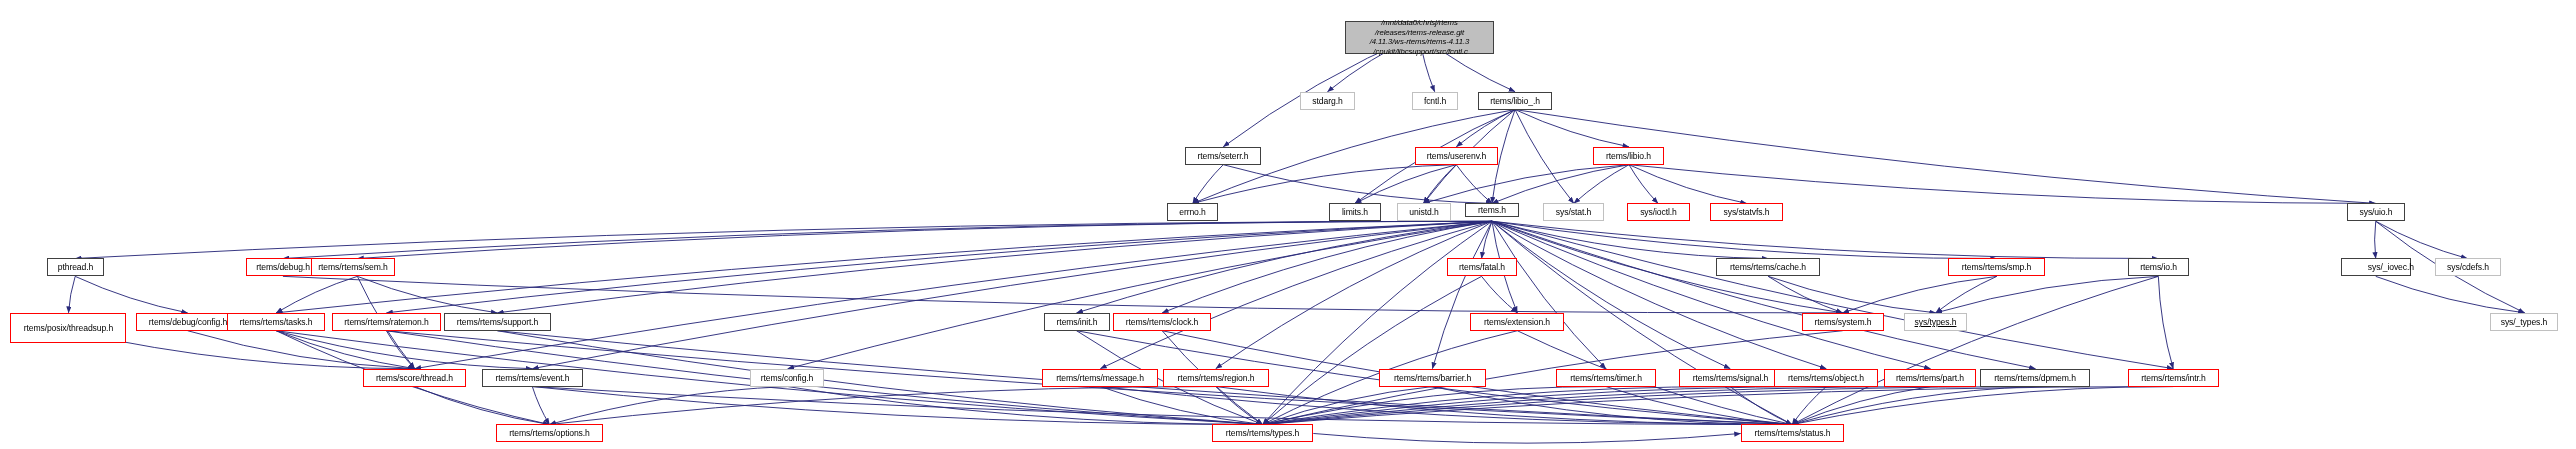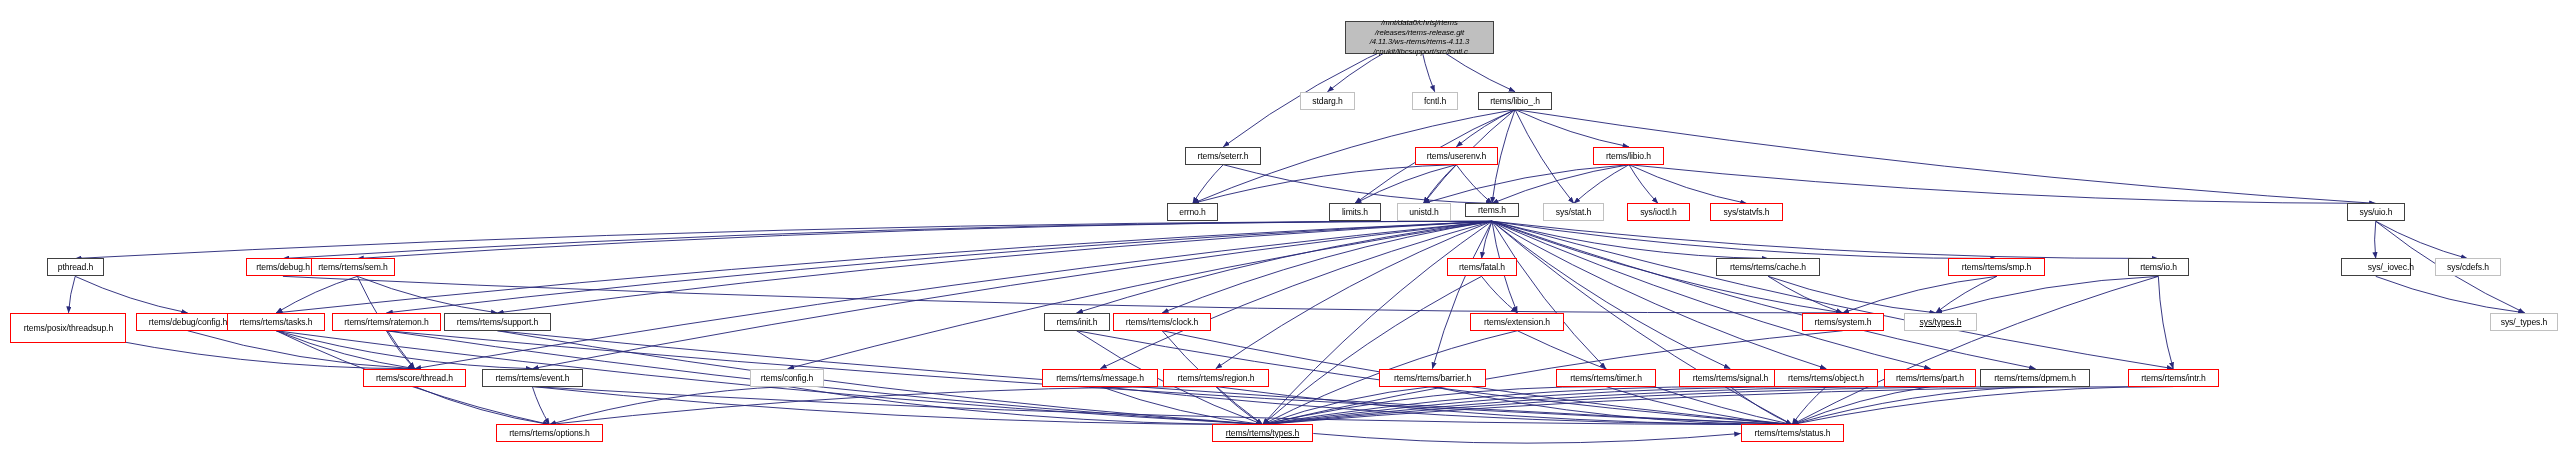--- a/index.html
+++ b/index.html
@@ -199,31 +199,31 @@
       <div class="node black" style="left: 2128px; top: 258px; width: 61px; height: 18px;">rtems/io.h</div>
       <div class="node red" style="left: 10.4px; top: 313px; width: 116px; height: 30px;">rtems/posix/threadsup.h</div>
       <div class="node red" style="left: 136px; top: 313px; width: 104px; height: 18px;">rtems/debug/config.h</div>
       <div class="node red" style="left: 227px; top: 313px; width: 98px; height: 18px;">rtems/rtems/tasks.h</div>
       <div class="node red" style="left: 332px; top: 313px; width: 109px; height: 18px;">rtems/rtems/ratemon.h</div>
       <div class="node black" style="left: 444px; top: 313px; width: 107px; height: 18px;">rtems/rtems/support.h</div>
       <div class="node black" style="left: 1044px; top: 313px; width: 66px; height: 18px;">rtems/init.h</div>
       <div class="node red" style="left: 1113px; top: 313px; width: 98px; height: 18px;">rtems/rtems/clock.h</div>
       <div class="node red" style="left: 1470px; top: 313px; width: 94px; height: 18px;">rtems/extension.h</div>
       <div class="node red" style="left: 1802px; top: 313px; width: 82px; height: 18px;">rtems/system.h</div>
-      <div class="node gray" style="left: 1904px; top: 313px; width: 73px; height: 18px; text-decoration: underline;">sys/types.h</div>
+      <div class="node gray" style="left: 1904px; top: 313px; width: 63px; height: 18px; text-decoration: underline;">sys/types.h</div>
       <div class="node red" style="left: 363px; top: 369px; width: 103px; height: 18px;">rtems/score/thread.h</div>
       <div class="node black" style="left: 482px; top: 369px; width: 101px; height: 18px;">rtems/rtems/event.h</div>
       <div class="node gray" style="left: 750px; top: 369px; width: 74px; height: 18px;">rtems/config.h</div>
       <div class="node red" style="left: 1042px; top: 369px; width: 116px; height: 18px;">rtems/rtems/message.h</div>
       <div class="node red" style="left: 1163px; top: 369px; width: 106px; height: 18px;">rtems/rtems/region.h</div>
       <div class="node red" style="left: 1379px; top: 369px; width: 107px; height: 18px;">rtems/rtems/barrier.h</div>
       <div class="node red" style="left: 1556px; top: 369px; width: 100px; height: 18px;">rtems/rtems/timer.h</div>
       <div class="node red" style="left: 1679px; top: 369px; width: 103px; height: 18px;">rtems/rtems/signal.h</div>
       <div class="node red" style="left: 1774px; top: 369px; width: 104px; height: 18px;">rtems/rtems/object.h</div>
       <div class="node red" style="left: 1884px; top: 369px; width: 92px; height: 18px;">rtems/rtems/part.h</div>
       <div class="node black" style="left: 1980px; top: 369px; width: 110px; height: 18px;">rtems/rtems/dpmem.h</div>
       <div class="node red" style="left: 2128px; top: 369px; width: 91px; height: 18px;">rtems/rtems/intr.h</div>
       <div class="node red" style="left: 496px; top: 424px; width: 107px; height: 18px;">rtems/rtems/options.h</div>
-      <div class="node red" style="left: 1212px; top: 424px; width: 101px; height: 18px; text-decoration: underline;">rtems/rtems/types.h</div>
+      <div class="node red" style="left: 1212px; top: 424px; width: 101px; height: 18px;">rtems/rtems/types.h</div>
       <div class="node red" style="left: 1741px; top: 424px; width: 103px; height: 18px;">rtems/rtems/status.h</div>
     </div>
 </div>
 
 
 </body></html>

